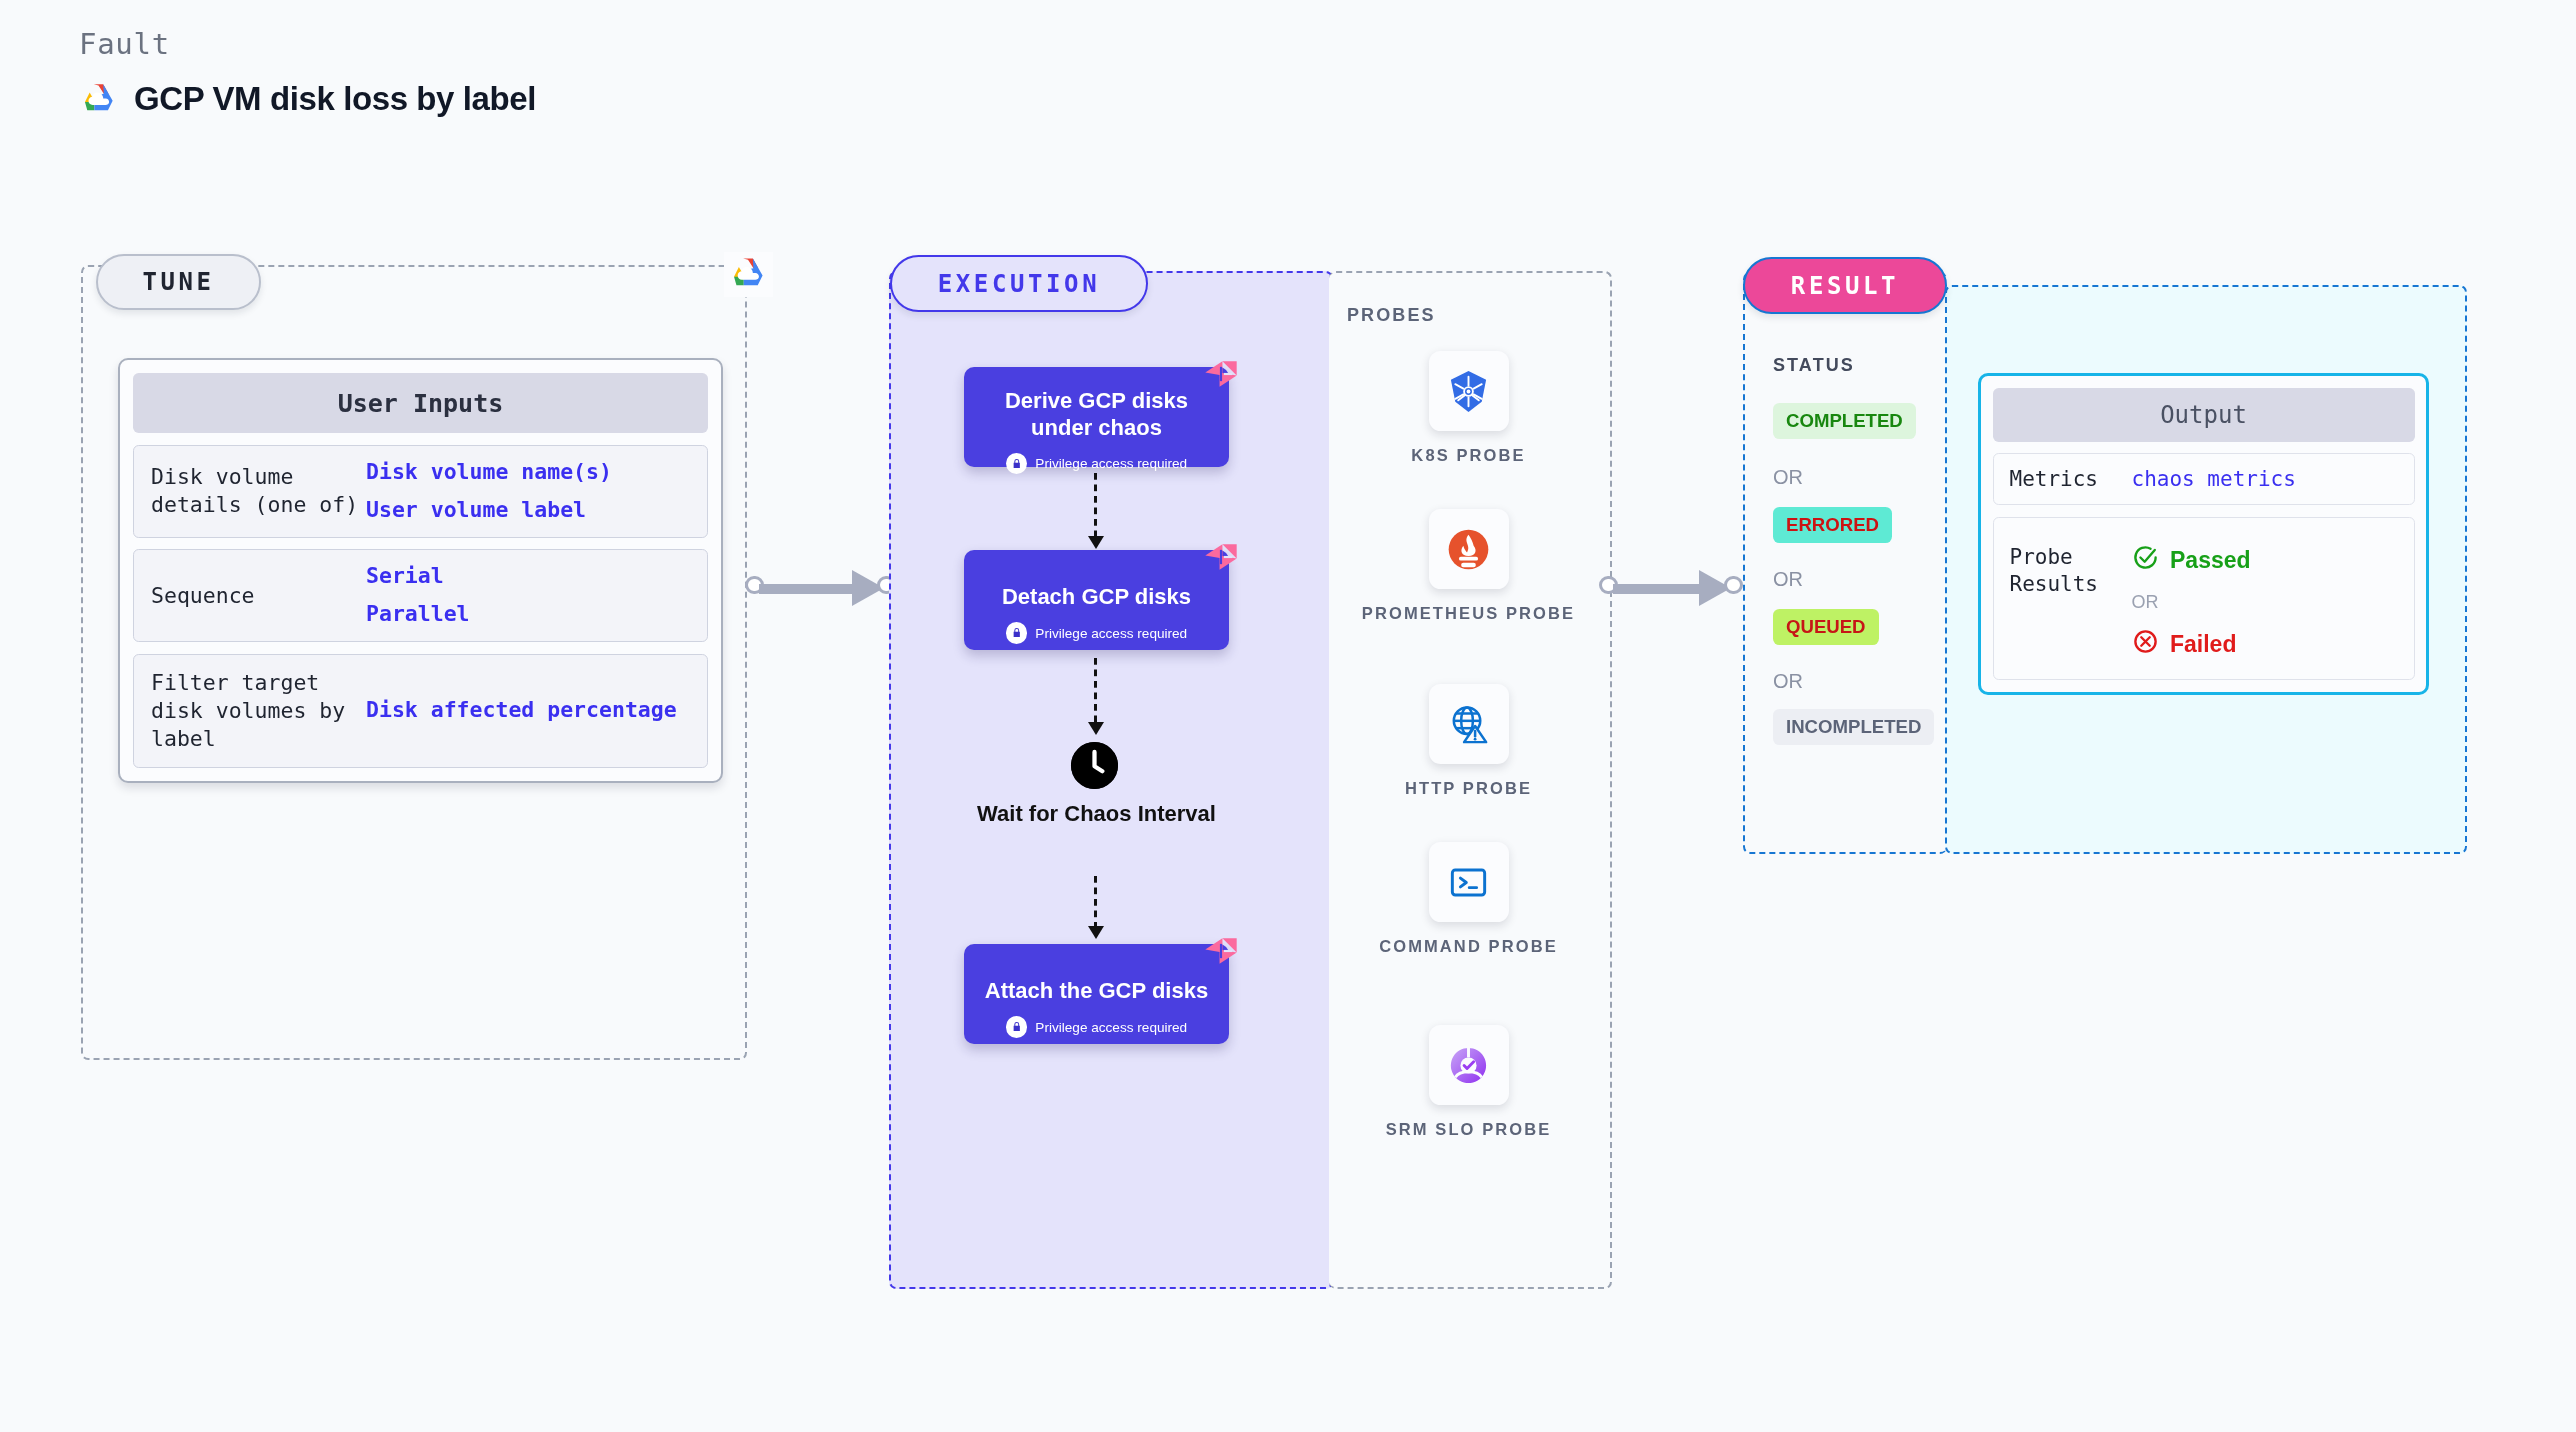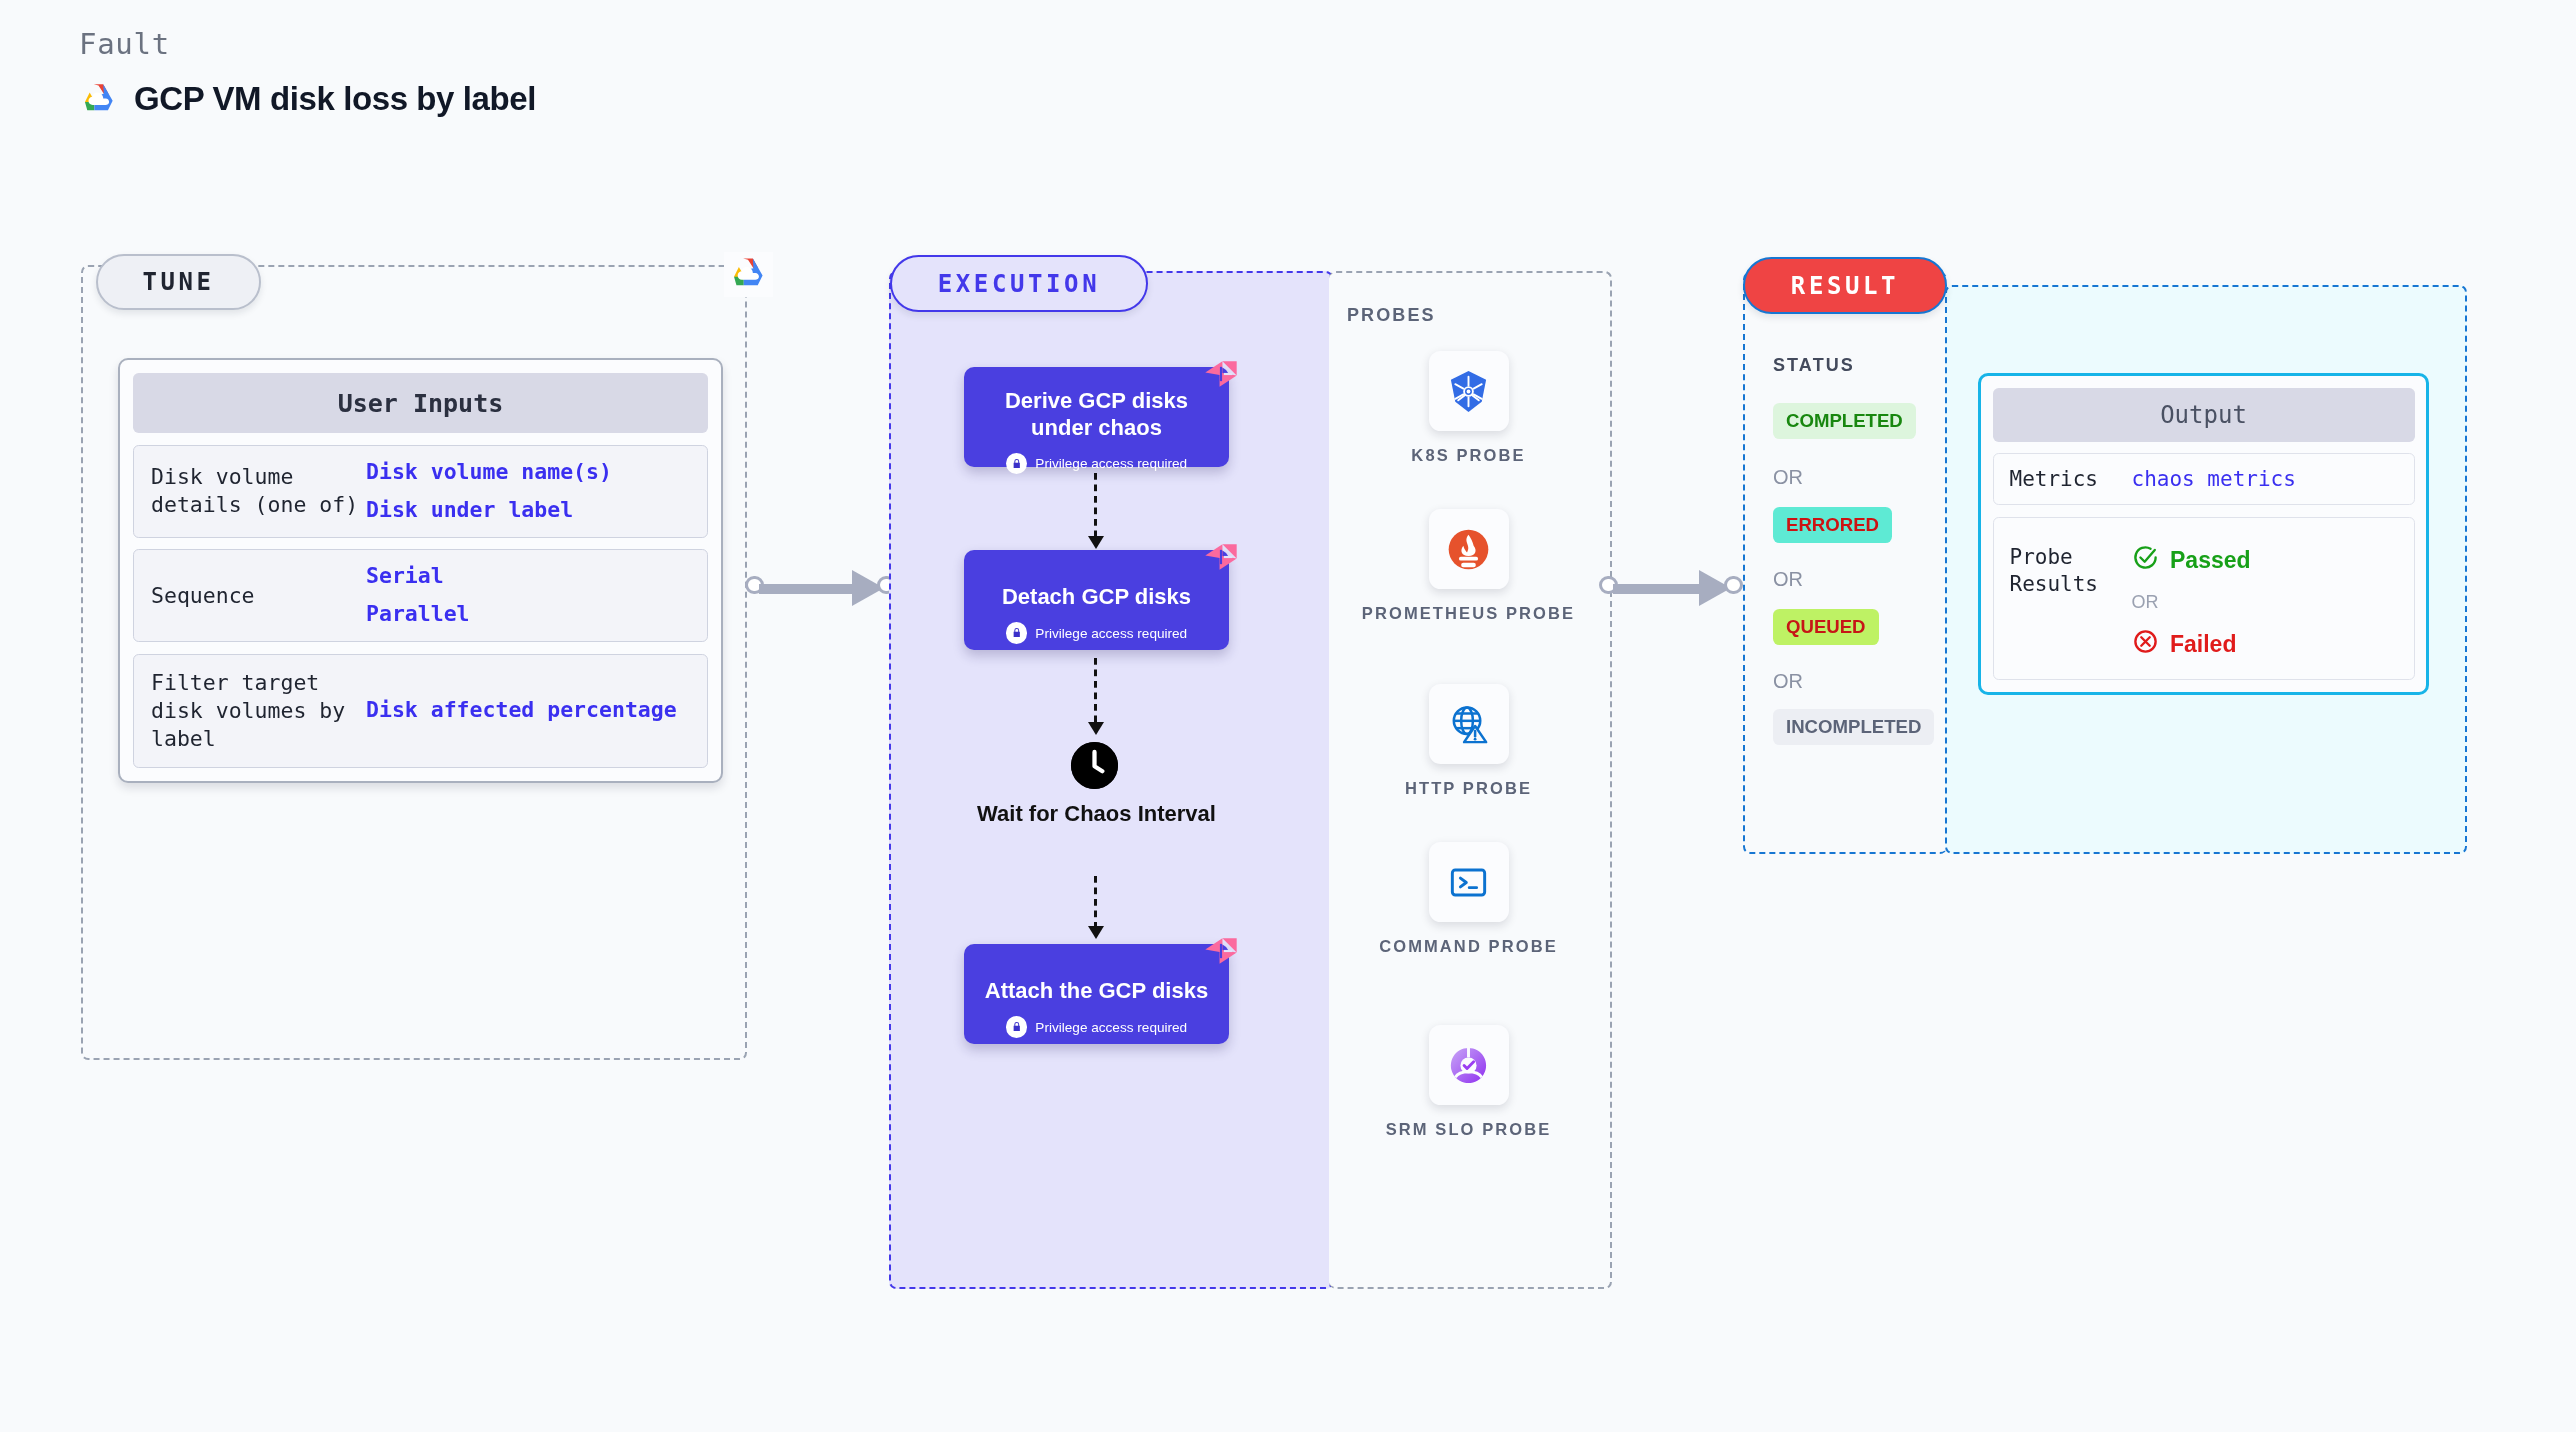--- a/index.html
+++ b/index.html
@@ -35,21 +35,21 @@
 
   
   .badge{position:absolute;box-sizing:border-box;display:flex;align-items:center;justify-content:center;
     border-radius:716px;font-family:"DejaVu Sans Mono",monospace;font-weight:bold;letter-spacing:3.6px;}
   #tune-badge{left:96px;top:254px;width:165px;height:56px;background:#eef0f5;
     border:2.1px solid #b9bfcc;color:#1f2430;font-size:24px;
     box-shadow:0 3.6px 7.2px rgba(20,25,50,.10);}
   #exec-badge{left:890px;top:255px;width:258px;height:57px;background:#e4e3fb;
     border:2.1px solid #4338ea;color:#4338ea;font-size:24px;
     box-shadow:0 3.6px 7.2px rgba(20,25,50,.10);}
-  #result-badge{left:1743px;top:257px;width:204px;height:57px;background:#ef4444;
+  #result-badge{left:1743px;top:257px;width:204px;height:57px;background:#ec4899;
     border:2.1px solid #1776d2;color:#ffffff;font-size:24px;
     box-shadow:0 3.6px 7.2px rgba(20,25,50,.10);}
 
   
   #tune-gcp{position:absolute;left:724px;top:252px;background:#fbfcfe;padding:4.3px;}
 
   
   #inputs-card{position:absolute;left:118px;top:358px;width:605px;
     box-sizing:border-box;background:#fbfcfe;border:2.1px solid #a9b0be;
     border-radius:10px;padding:13px;box-shadow:0 5px 10px rgba(20,25,50,.13);}
@@ -168,21 +168,21 @@
 </div>
 
 <div id="inputs-card">
   <div id="inputs-head">User Inputs</div>
 
 
   <div class="inrow">
     <div class="k">Disk volume details (one of)</div>
     <div class="v">
       <span>Disk volume name(s)</span>
-      <span>Disk under label</span>
+      <span>User volume label</span>
     </div>
   </div>
 
   <div class="inrow">
     <div class="k">Sequence</div>
     <div class="v">
       <span>Serial</span>
       <span>Parallel</span>
     </div>
   </div>

